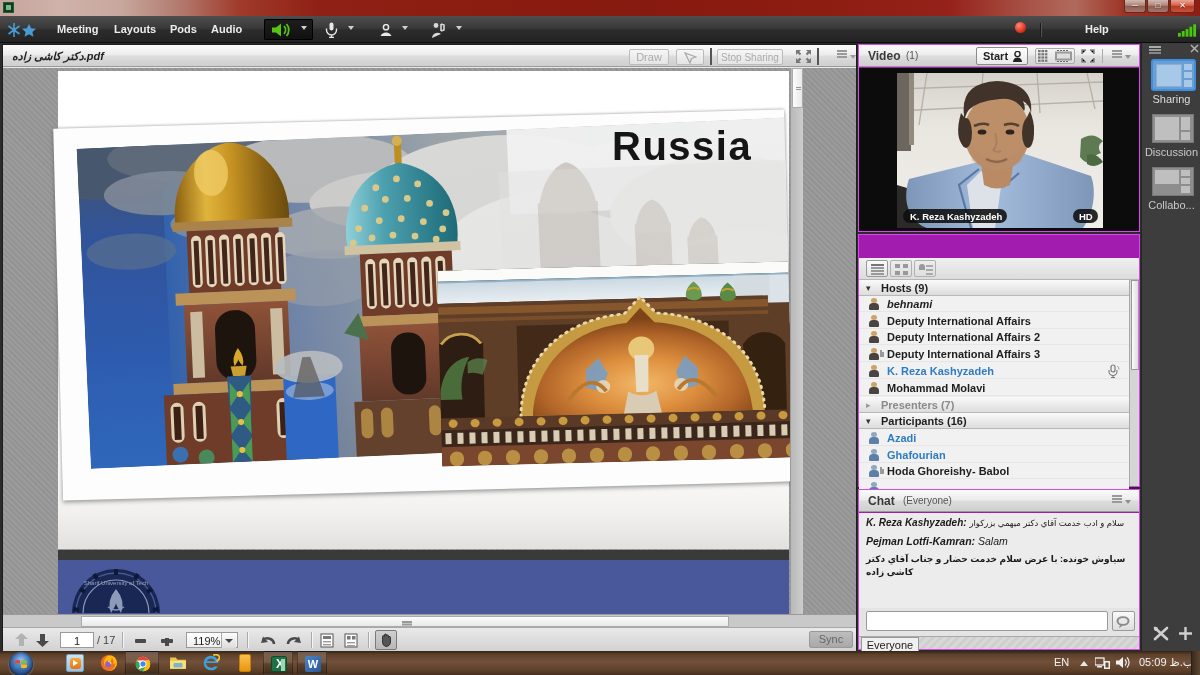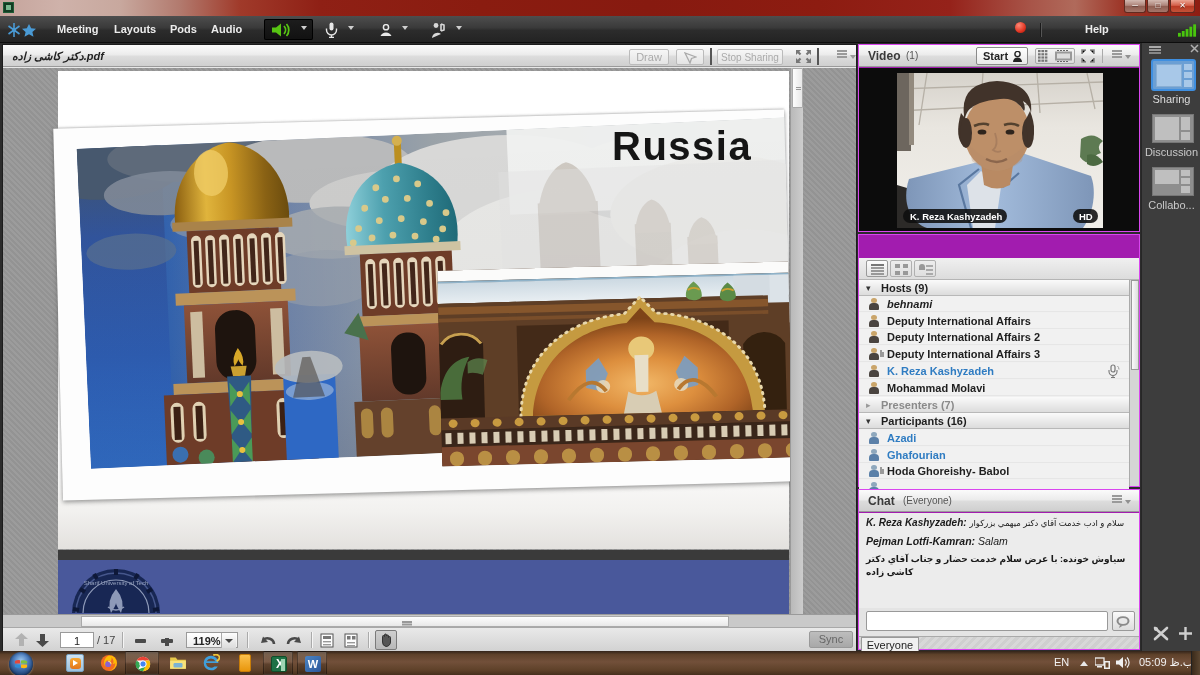--- a/index.html
+++ b/index.html
@@ -66,21 +66,21 @@
   
   #sidebar { left:1141px; top:0px; width:59px; height:608px; background:#3d3d3d; border-left:1px solid #262626; }
 
   
   #taskbar { left:0; top:651px; width:1200px; height:24px;
      background:linear-gradient(#33241a 0%, #5e412a 15%, #72503a 45%, #5e4129 80%, #46301d 100%); }
   #recdot { left:1015px; top:6px; width:11px; height:11px; border-radius:50%;
      background:radial-gradient(circle at 35% 30%, #ff8876, #e03522 60%, #9c1205); position:absolute; }
   .psep { top:4px; width:1px; height:16px; background:#aaa; box-shadow:1px 0 0 #f5f5f5; position:absolute; }
   #pagebox { left:57px; top:4px; width:34px; height:16px; background:#fff; border:1px solid #9a9a9a; font-size:11px; text-align:center; color:#222; line-height:16px; }
-  #zoombox { top:4px; width:52px; height:16px; background:linear-gradient(#fff,#eee); border:1px solid #9a9a9a; font-size:11px; color:#222; line-height:16px;font-weight:bold; }
+  #zoombox { top:4px; width:52px; height:16px; background:linear-gradient(#fff,#eee); border:1px solid #9a9a9a; font-size:11px; color:#222; line-height:16px; }
   #syncbtn { left:806px; top:3px; width:44px; height:17px; border:1px solid #999;
      background:linear-gradient(#bdbdbd,#a8a8a8); border-radius:2px; font-size:11px; color:#666; text-align:center; line-height:15px; }
 
   
   #orb { left:9px; top:1px; width:24px; height:24px; border-radius:50%;
      background:radial-gradient(circle at 50% 35%, #9cc7ee 0%, #4e7fc0 35%, #1c3f72 75%, #0c2548 100%);
      box-shadow:0 0 3px #00000088 inset, 0 1px 2px #ffffff55; position:absolute; }
   .tico { top:3px; width:18px; height:18px; position:absolute; border-radius:2px; }
   .tbox { top:0px; height:24px; position:absolute; border:1px solid #00000055; border-radius:2px;
      background:linear-gradient(#ffffff33,#ffffff11 45%, #00000022 55%, #00000033); box-shadow:0 0 1px #ffffff44 inset; }

